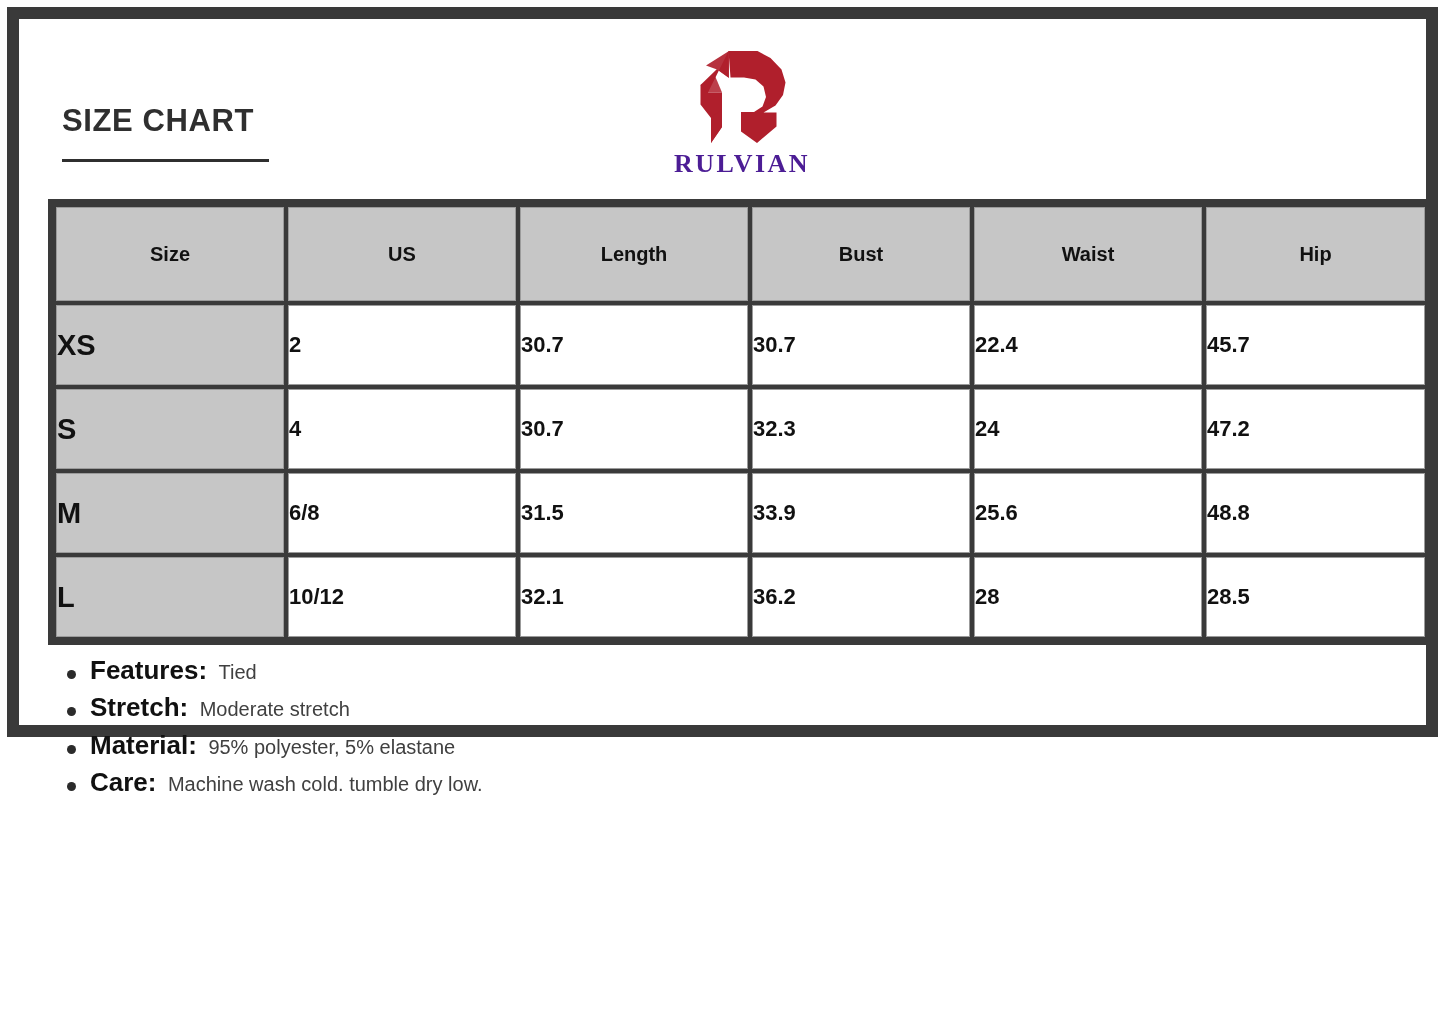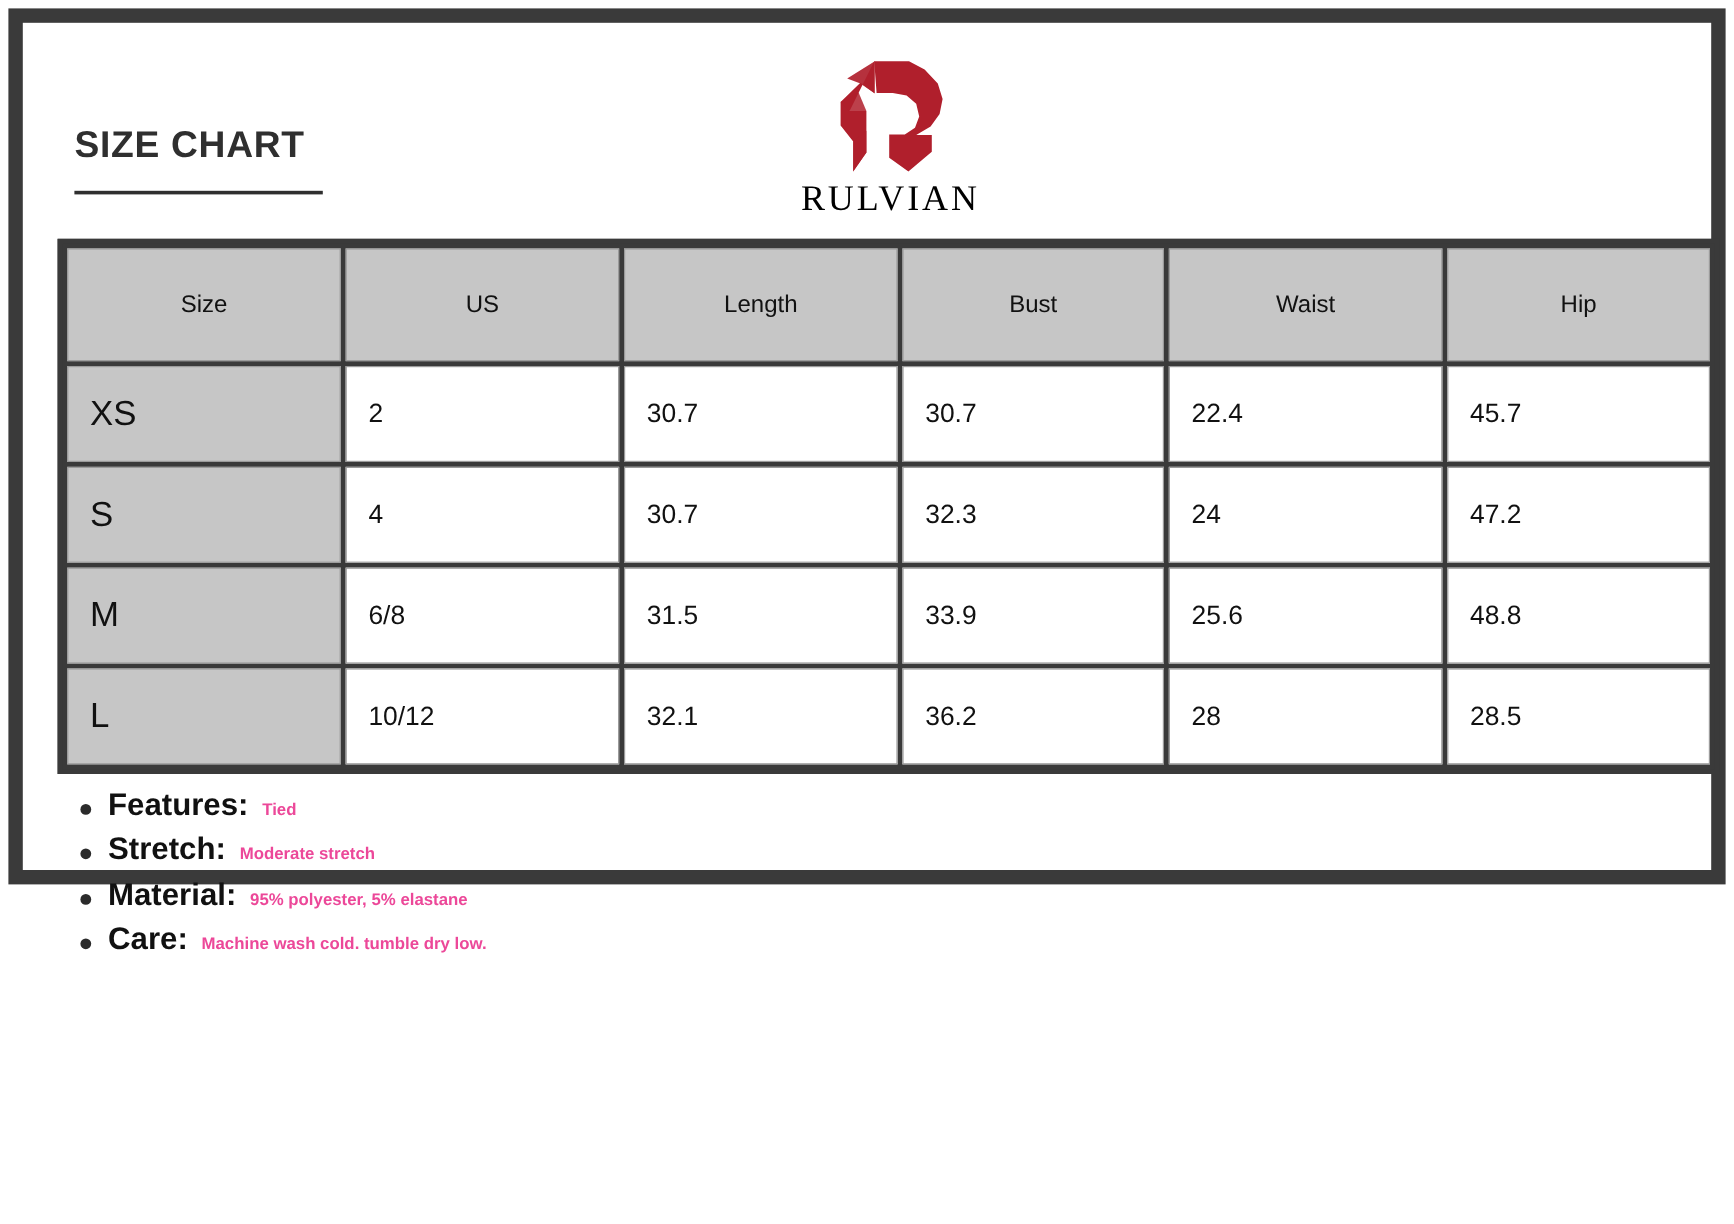--- a/index.html
+++ b/index.html
@@ -73,24 +73,24 @@
   }
   #brand-mark {
     display: block;
     margin: 0 auto;
     width: 116px;
     height: 96px;
   }
   #brand-name {
     margin-top: 6px;
     font-family: "Liberation Serif", serif;
-    font-size: 30px;
-    font-weight: normal;
+    font-size: 26px;
+    font-weight: bold;
     letter-spacing: 2.4px;
-    color: #000000;
+    color: #4c1d95;
     line-height: 1;
     white-space: nowrap;
   }
 
   
   #size-table {
     position: absolute;
     left: 29px;
     top: 180px;
     width: 1357px;
@@ -99,23 +99,23 @@
     box-sizing: border-box;
     border-collapse: separate;
     border-spacing: 4px;
     table-layout: fixed;
   }
   #size-table td, #size-table th {
     background: #ffffff;
     border: 1px solid #9b9b9b;
     vertical-align: middle;
     font-size: 20px;
-    font-weight: normal;
+    font-weight: bold;
     color: #111111;
-    padding: 18px;
+    padding: 0;
     box-sizing: border-box;
   }
   #size-table thead th {
     background: #c6c6c6;
     height: 94px;
     font-size: 20px;
   }
   #size-table tbody td {
     height: 80px;
     font-size: 22px;
@@ -156,23 +156,23 @@
     height: 9px;
     border-radius: 50%;
     background: #2b2b2b;
   }
   #specs li .spec-label {
     font-size: 26px;
     font-weight: bold;
     color: #111111;
   }
   #specs li .spec-value {
-    font-size: 14px;
-    font-weight: bold;
-    color: #ec4899;
+    font-size: 20px;
+    font-weight: normal;
+    color: #404040;
     margin-left: 7px;
   }
 </style>
 </head>
 <body>
 
 <div id="page">
   <div id="frame">
     <div id="inner">
 

